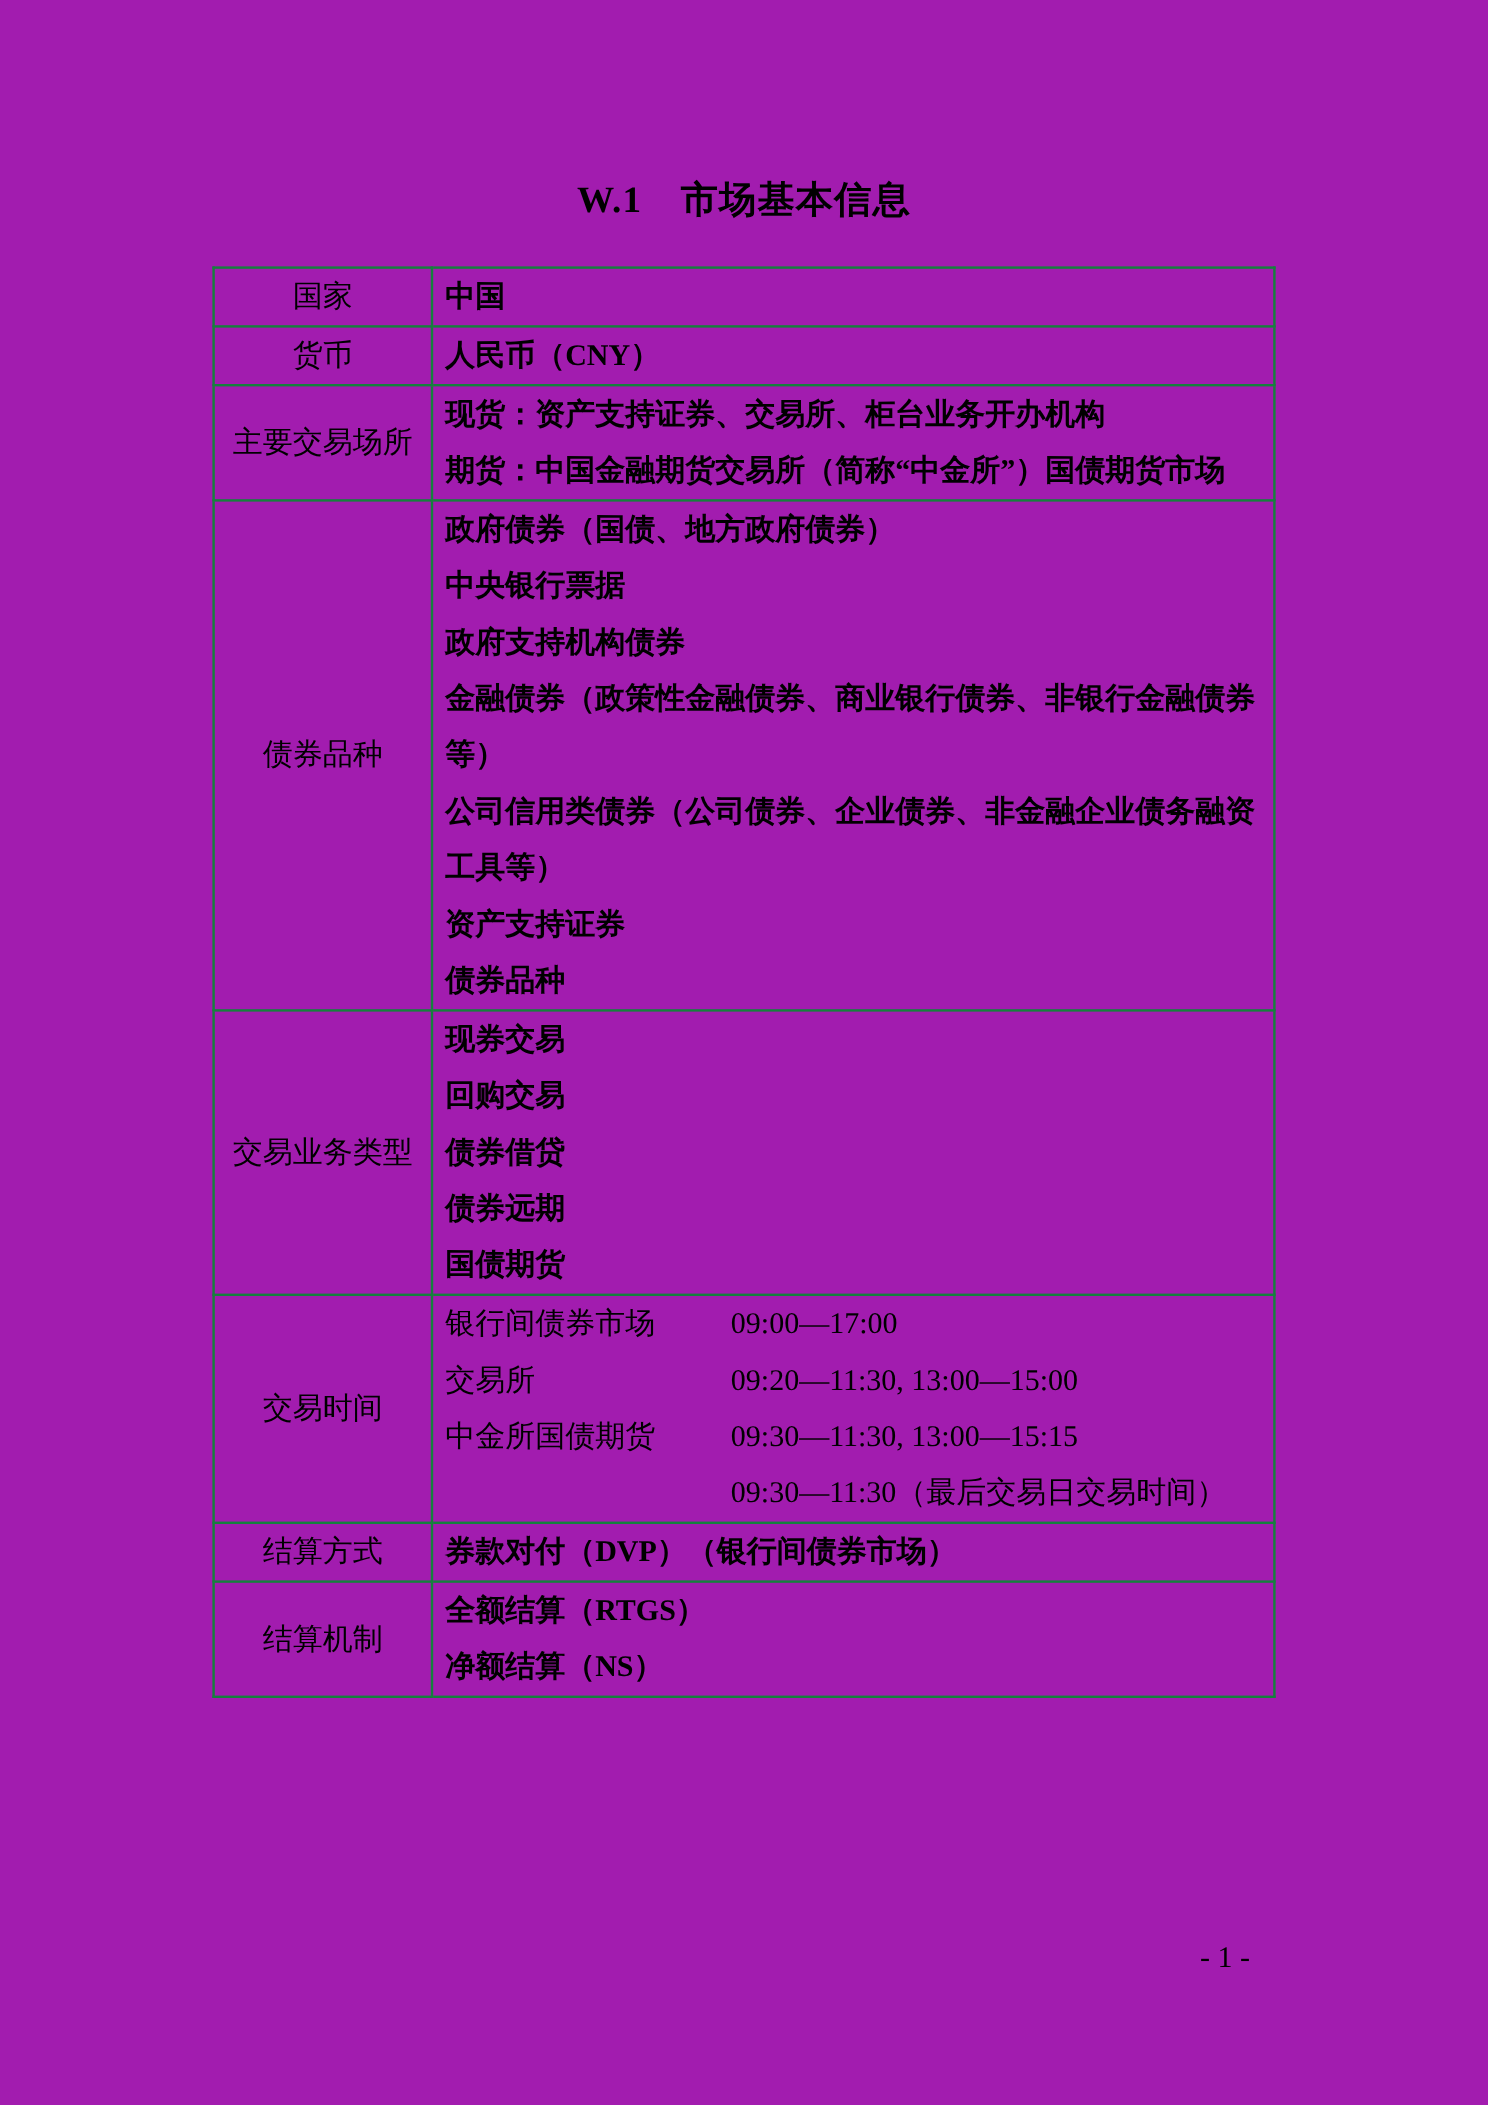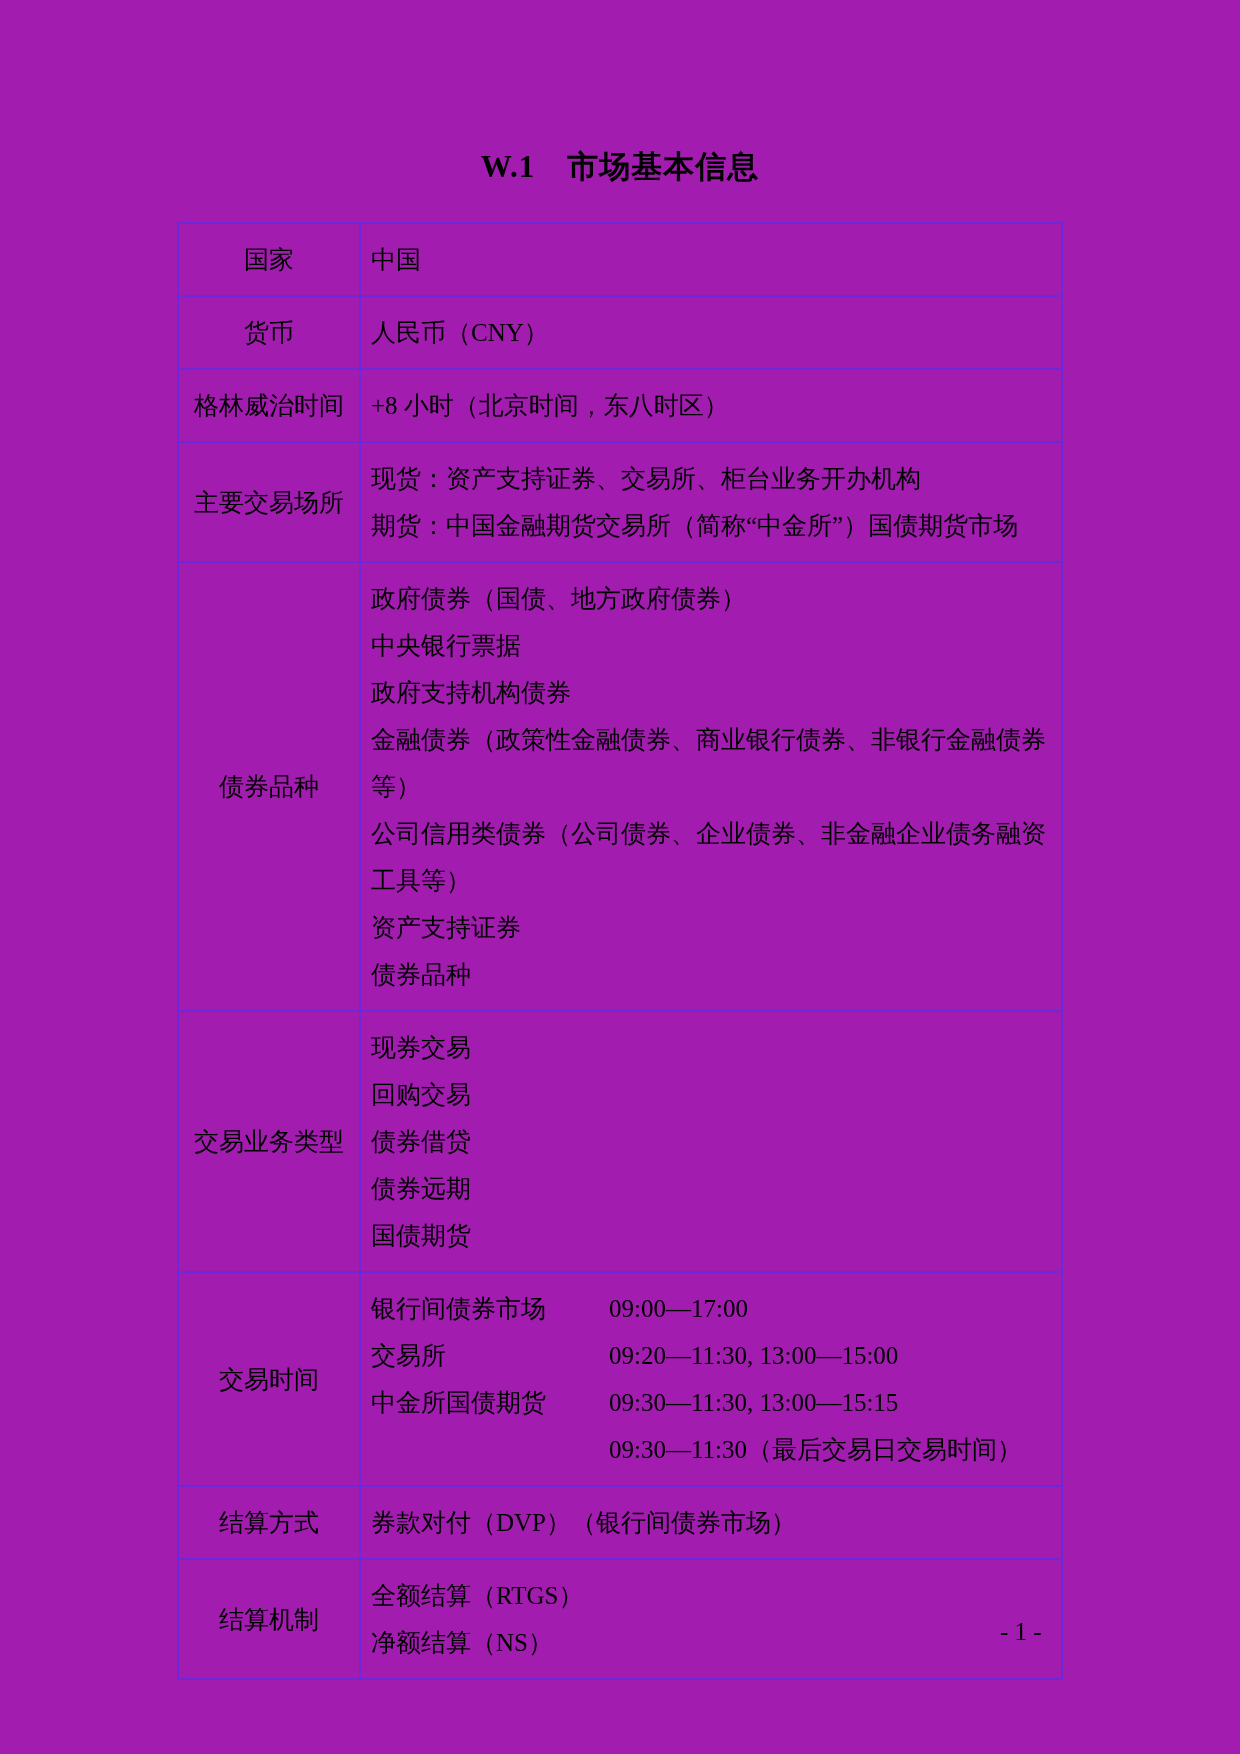--- a/index.html
+++ b/index.html
@@ -25,33 +25,33 @@
   table.market-table{
     position:absolute;
     top:222px;
     left:177px;
     width:886px;
     border-collapse:collapse;
     table-layout:fixed;
     font-size:25px;
   }
   table.market-table td{
-    border:2px solid #6d28d9;
+    border:2px solid #15803d;
     vertical-align:middle;
     line-height:47px;
-    padding:12px 10px;
+    padding:0 10px;
   }
   td.label-cell{
     width:160px; 
     text-align:center;
   }
   td.content-cell{
     text-align:left;
   }
-  .content-line{white-space:nowrap;}
+  .content-line{white-space:nowrap;font-weight:bold;}
   .schedule-line{white-space:nowrap;}
   .venue{
     display:inline-block;
     width:238px;
     vertical-align:top;
   }
   .page-number{
     position:absolute;
     top:1618px;
     left:1000px;
@@ -70,26 +70,20 @@
         <tr>
           <td class="label-cell">国家</td>
           <td class="content-cell">
             <div class="content-line">中国</div>
           </td>
         </tr>
         <tr>
           <td class="label-cell">货币</td>
           <td class="content-cell">
             <div class="content-line">人民币（CNY）</div>
-          </td>
-        </tr>
-        <tr>
-          <td class="label-cell">格林威治时间</td>
-          <td class="content-cell">
-            <div class="content-line">+8 小时（北京时间，东八时区）</div>
           </td>
         </tr>
         <tr>
           <td class="label-cell">主要交易场所</td>
           <td class="content-cell">
             <div class="content-line">现货：资产支持证券、交易所、柜台业务开办机构</div>
             <div class="content-line">期货：中国金融期货交易所（简称“中金所”）国债期货市场</div>
           </td>
         </tr>
         <tr>

